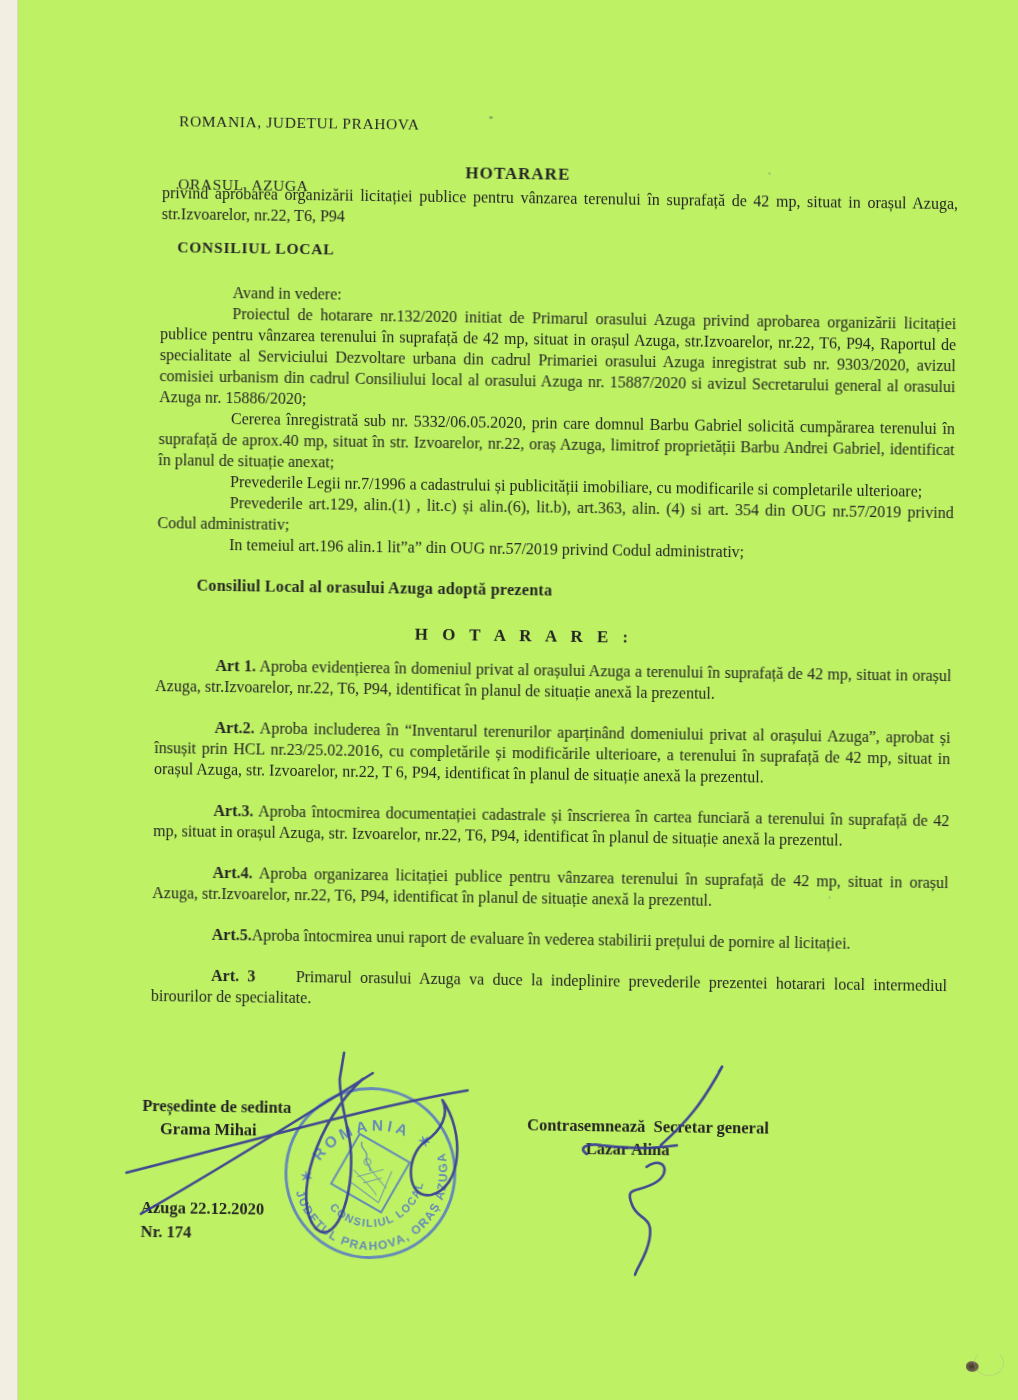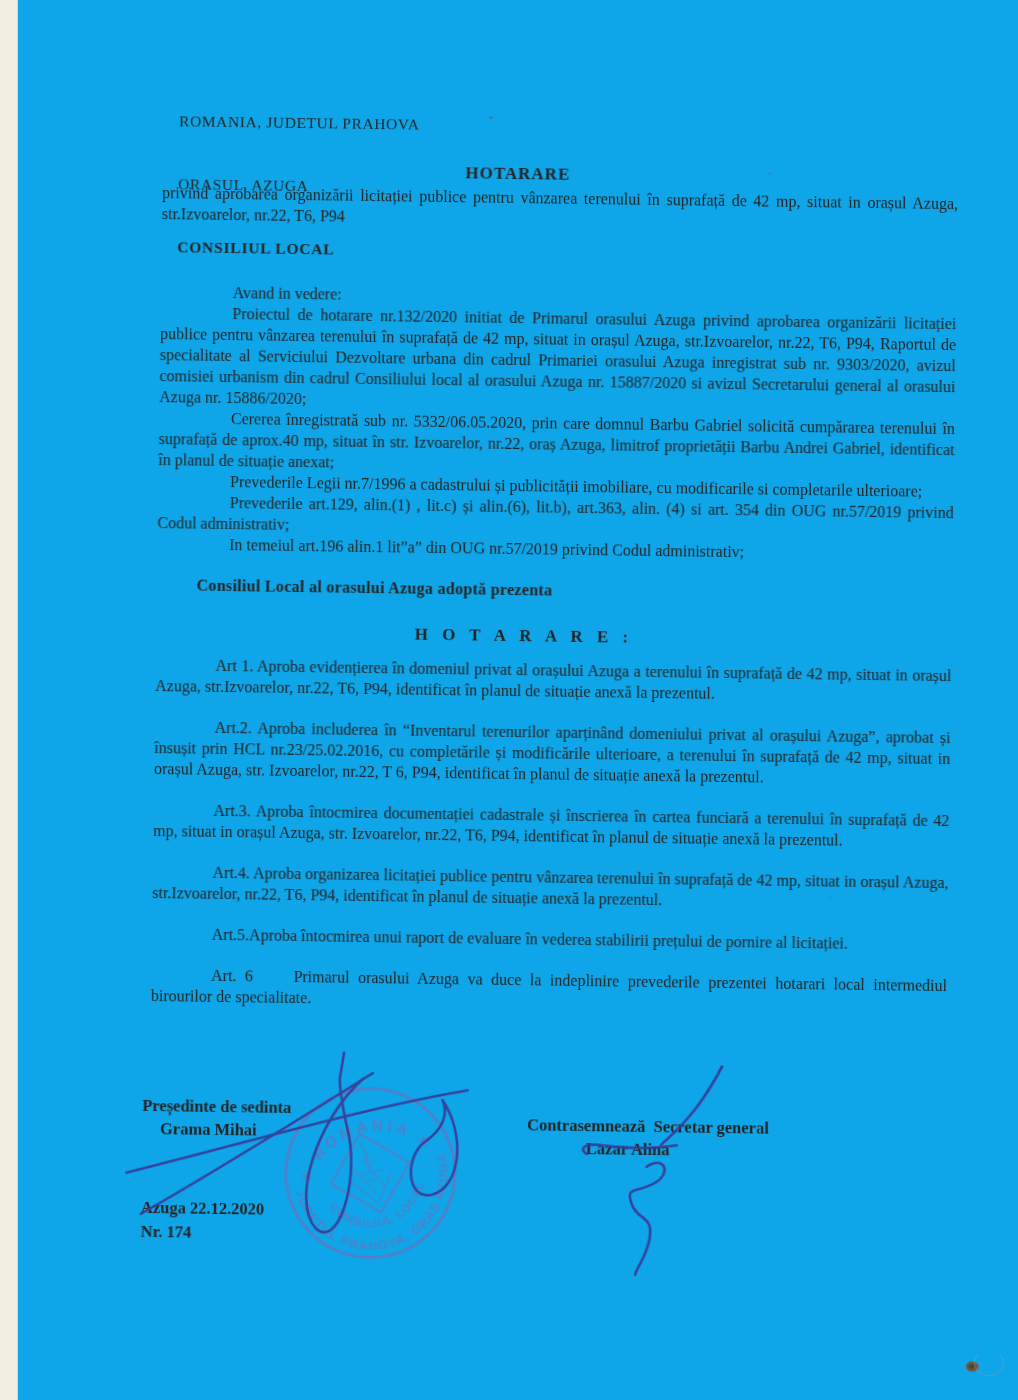--- a/index.html
+++ b/index.html
@@ -1,19 +1,19 @@
 <!DOCTYPE html>
 <html><head>
 <meta charset="utf-8">
 <style>
   html,body{margin:0;padding:0;background:#e8e8e8;}
   .page{
     position:relative;
     width:1018px;height:1400px;
-    background:#0ea5e9;
+    background:#bef264;
     overflow:hidden;
     font-family:"Liberation Serif", serif;
     color:#222;
   }
   .edge-strip{
     position:absolute;left:0;top:0;width:17px;height:100%;
     background:#f2efe2;border-right:1px solid #ddd8c5;
   }
   .scan{
     position:absolute;left:0;top:0;width:1018px;height:1400px;
@@ -38,21 +38,21 @@
   .subtitle{margin:3px 0 0 0;text-align:justify;}
   .intro{margin:57px 0 0 0;text-indent:72px;}
   .pre-item{margin:0;text-indent:72px;text-align:justify;}
   .adoption{margin:20px 0 0 40px;font-weight:bold;letter-spacing:.3px;}
   .decision-heading{
     margin:25px 0 0 0;text-align:center;font-weight:bold;
     font-size:17px;letter-spacing:5px;padding-right:60px;
   }
   .article{margin:20px 0 0 0;text-indent:60px;text-align:justify;}
   .article.first{margin-top:13px;}
-  .art-label{font-weight:normal;}
+  .art-label{font-weight:bold;}
   .art-label.wide{margin-right:32px;}
   .sig-president{
     position:absolute;left:155px;top:1096px;
     font-weight:bold;font-size:16.5px;line-height:23px;color:#242424;
   }
   .sig-president .name{margin-left:18px;}
   .sig-secretary{
     position:absolute;left:540px;top:1110px;
     font-weight:bold;font-size:16.5px;line-height:23px;color:#242424;
   }
@@ -109,21 +109,21 @@
         <p class="pre-item">In temeiul art.196 alin.1 lit”a” din OUG nr.57/2019 privind Codul administrativ;</p>
 
         <p class="adoption">Consiliul Local al orasului Azuga adoptă prezenta</p>
         <div class="decision-heading">H O T A R A R E :</div>
 
         <p class="article first"><span class="art-label">Art 1.</span> <span>Aproba evidențierea în domeniul privat al orașului Azuga a terenului în suprafață de 42 mp, situat in orașul Azuga, str.Izvoarelor, nr.22, T6, P94, identificat în planul de situație anexă la prezentul.</span></p>
         <p class="article"><span class="art-label">Art.2.</span> <span>Aproba includerea în “Inventarul terenurilor aparținând domeniului privat al orașului Azuga”, aprobat și însușit prin HCL nr.23/25.02.2016, cu completările și modificările ulterioare, a terenului în suprafață de 42 mp, situat in orașul Azuga, str. Izvoarelor, nr.22, T 6, P94, identificat în planul de situație anexă la prezentul.</span></p>
         <p class="article"><span class="art-label">Art.3.</span> <span>Aproba întocmirea documentației cadastrale și înscrierea în cartea funciară a terenului în suprafață de 42 mp, situat in orașul Azuga, str. Izvoarelor, nr.22, T6, P94, identificat în planul de situație anexă la prezentul.</span></p>
         <p class="article"><span class="art-label">Art.4.</span> <span>Aproba organizarea licitației publice pentru vânzarea terenului în suprafață de 42 mp, situat in orașul Azuga, str.Izvoarelor, nr.22, T6, P94, identificat în planul de situație anexă la prezentul.</span></p>
         <p class="article"><span class="art-label">Art.5.</span><span>Aproba întocmirea unui raport de evaluare în vederea stabilirii prețului de pornire al licitației.</span></p>
-        <p class="article"><span class="art-label wide">Art. 6</span> <span>Primarul orasului Azuga va duce la indeplinire prevederile prezentei hotarari local intermediul birourilor de specialitate.</span></p>
+        <p class="article"><span class="art-label wide">Art. 3</span> <span>Primarul orasului Azuga va duce la indeplinire prevederile prezentei hotarari local intermediul birourilor de specialitate.</span></p>
       </div>
 
       <div class="sig-president">
         <div class="role">Președinte de sedinta</div>
         <div class="name">Grama Mihai</div>
       </div>
 
       <div class="sig-secretary">
         <div class="role">Contrasemnează  Secretar general</div>
         <div class="name">Lazar Alina</div>

